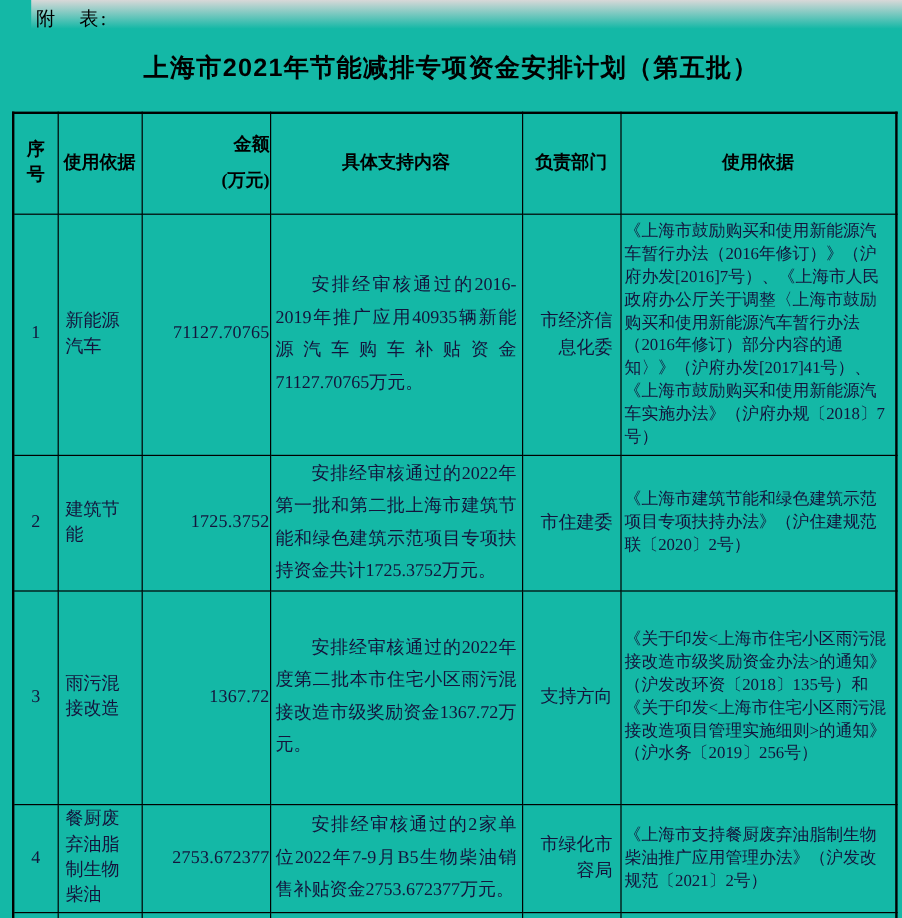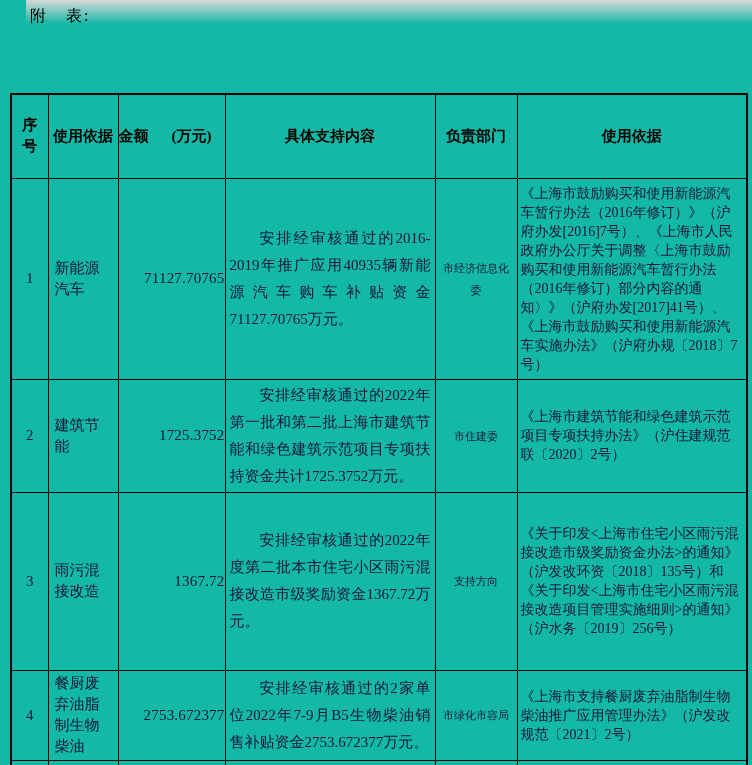--- a/index.html
+++ b/index.html
@@ -62,37 +62,38 @@
   tr.row-4 { height: 90px; }
   tr.row-cut { height: 30px; }
   .fund-table th {
     font-weight: 700;
     color: #000000;
     font-size: 15px;
     text-align: center;
     line-height: 21px;
   }
   th.hc1 { padding: 16px 10px; }
-  .amount-head { display: flex; flex-direction: row; align-items: flex-end; gap: 23px; }
+  .amount-head { display: flex; flex-direction: column; align-items: flex-end; gap: 9px; }
   td.c-index { text-align: center; font-size: 15px; }
   td.c-direction { text-align: left; padding: 0 6px; font-size: 15px; line-height: 21px; }
   td.c-amount { text-align: right; font-size: 15px; letter-spacing: 0.2px; }
   td.c-content {
     text-align: justify; padding: 0 4px;
     font-size: 15px; line-height: 27px; text-indent: 2em;
   }
-  td.c-dept { text-align: center; padding: 0 6px; font-size: 11px; line-height: 22px; }
+  td.c-dept { text-align: right; padding: 0 6px; font-size: 15px; line-height: 22px; }
   td.c-basis { text-align: left; padding: 0 3px; font-size: 14px; line-height: 19px; }
 </style>
 </head>
 <body>
 
 <div class="page">
   <div class="top-shade"></div>
   <div class="attach-label">附　表:</div>
+  <div class="doc-title">上海市2021年节能减排专项资金安排计划（第五批）</div>
 
   <table class="fund-table">
     <colgroup>
       <col class="w1">
         <col class="w2">
         <col class="w3">
         <col class="w4">
         <col class="w5">
         <col class="w6">
     </colgroup>

